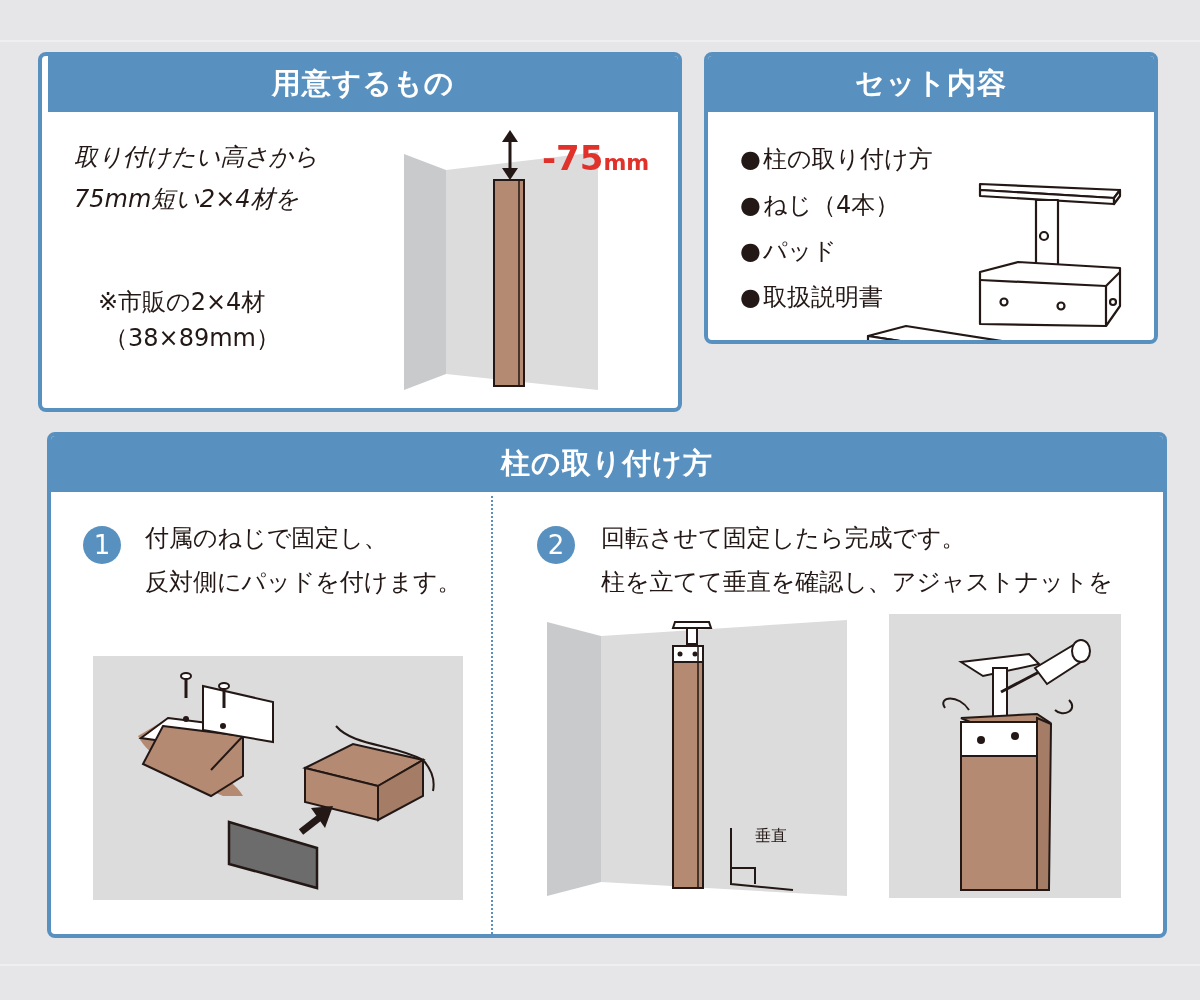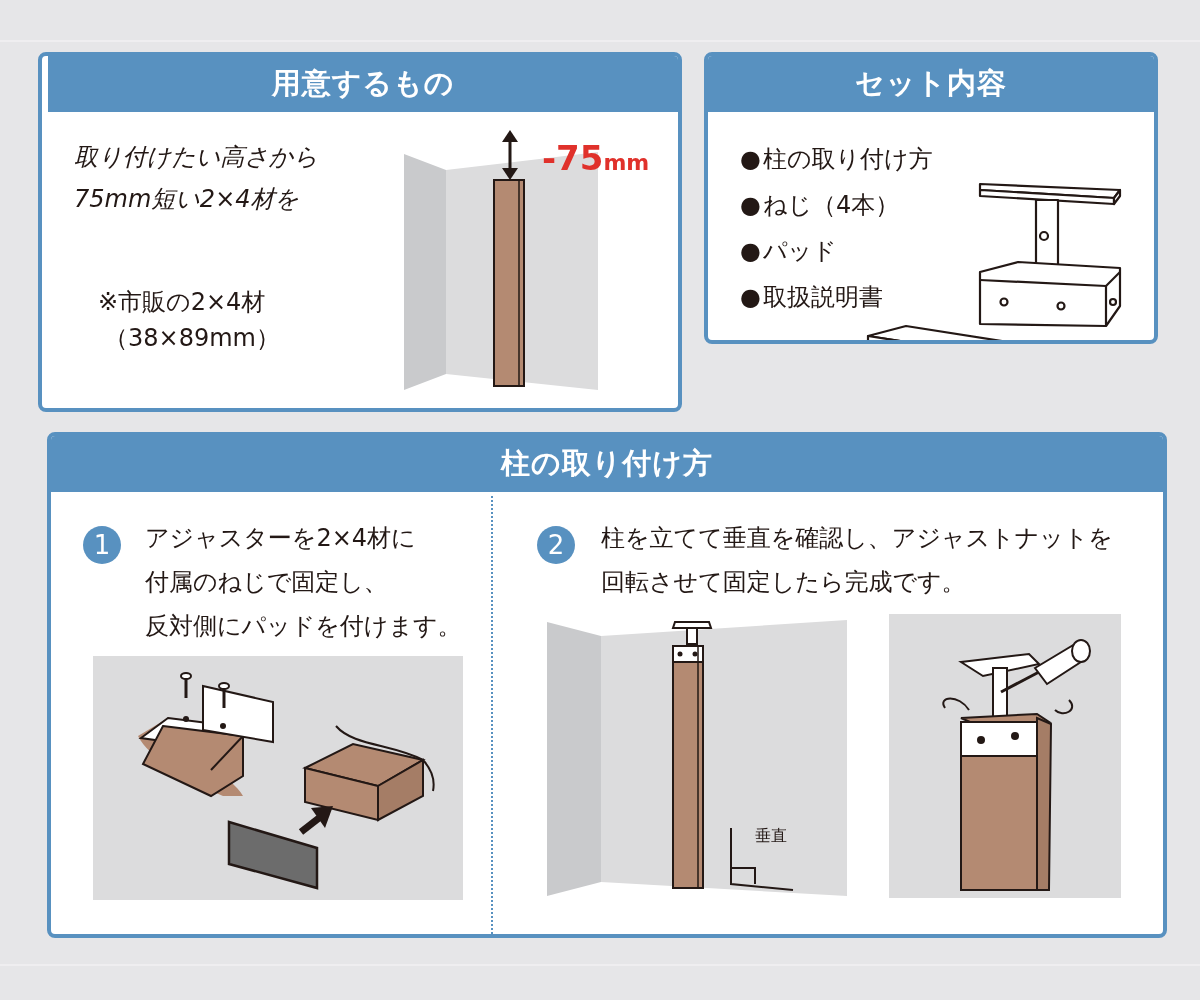--- a/index.html
+++ b/index.html
@@ -151,21 +151,20 @@
     <span style="font-size:22px;">×4</span>
   </div>
 </section>
 
 <section class="panel p-install">
   <div class="panel-head">柱の取り付け方</div>
   <div class="divider"></div>
 
   <div class="step-badge s1-badge">1</div>
   <div class="body-text s1-text">
-    <div>アジャスターを2×4材に</div>
     <div>付属のねじで固定し、</div>
     <div>反対側にパッドを付けます。</div>
   </div>
   <div class="illus" style="left:42px; top:220px;">
     <svg width="370" height="244" viewBox="0 0 370 244">
       <rect width="370" height="244" fill="#dcdcdd"></rect>
 
       <path d="M45,80 C55,100 80,110 95,125 L130,140 L150,140 C140,122 100,100 75,62 Z" fill="#b48a72"></path>
       <polygon points="75,62 155,72 140,95 48,82" fill="#fff" stroke="#231815" stroke-width="2"></polygon>
       <polygon points="70,70 150,80 150,120 118,140 50,108" fill="#b48a72" stroke="#231815" stroke-width="2"></polygon>
@@ -190,22 +189,22 @@
 
       <g>
         <line x1="208" y1="176" x2="226" y2="162" stroke="#231815" stroke-width="7"></line>
         <polygon points="218,152 240,150 232,172" fill="#231815"></polygon>
       </g>
     </svg>
   </div>
 
   <div class="step-badge s2-badge">2</div>
   <div class="body-text s2-text">
+    <div>回転させて固定したら完成です。</div>
     <div>柱を立てて垂直を確認し、アジャストナットを</div>
-    <div>回転させて固定したら完成です。</div>
   </div>
 
   <div class="illus" style="left:492px; top:176px;">
     <svg width="310" height="290" viewBox="0 0 310 290">
       <polygon points="4,10 58,24 58,270 4,284" fill="#c9cacc"></polygon>
       <polygon points="58,24 304,8 304,284 58,270" fill="#dcdcdd"></polygon>
 
       <polygon points="132,10 166,10 168,16 130,16" fill="#fff" stroke="#231815" stroke-width="2"></polygon>
       <rect x="144" y="16" width="10" height="16" fill="#fff" stroke="#231815" stroke-width="2"></rect>
 

